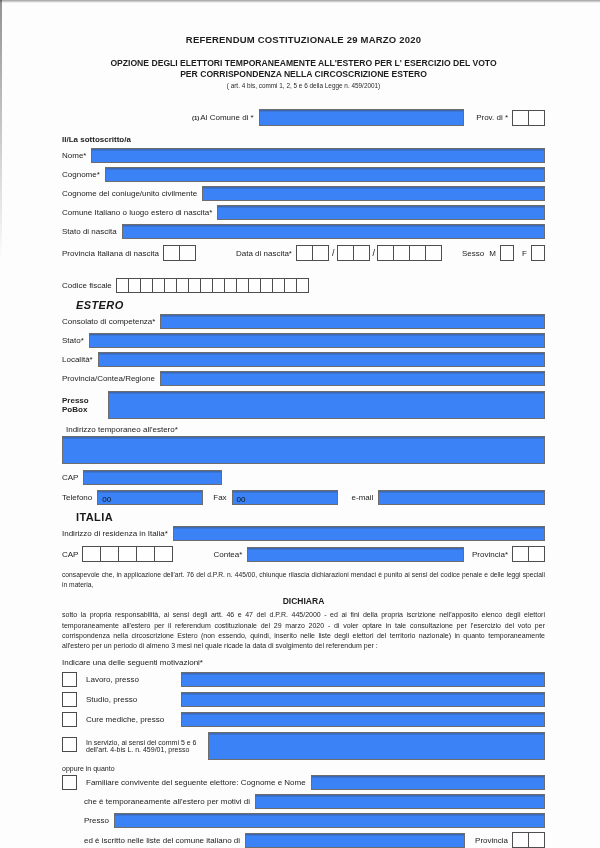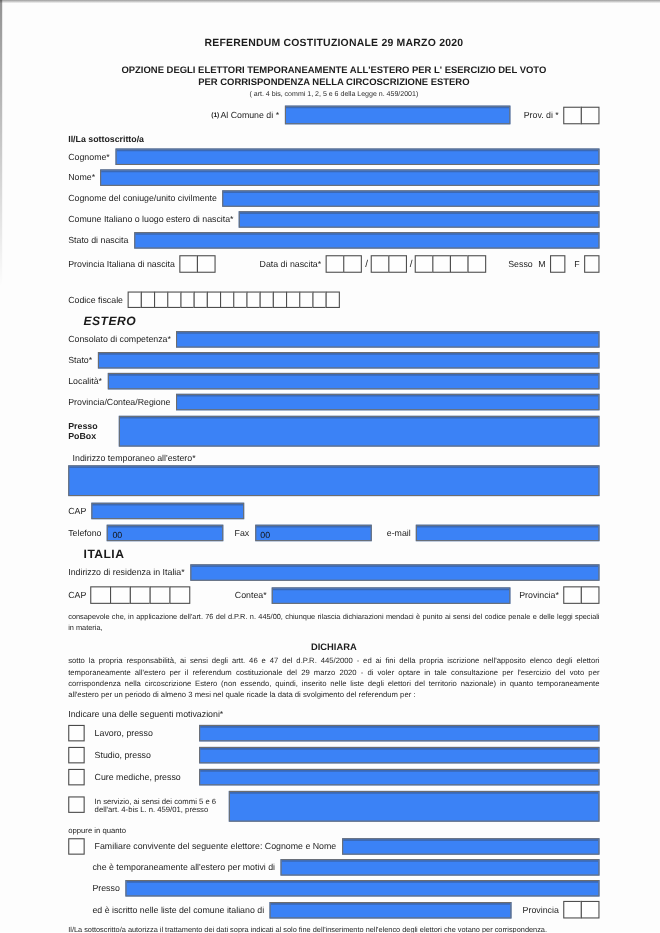--- a/index.html
+++ b/index.html
@@ -59,41 +59,41 @@
 
   <div class="form">
 
     <div class="center title">REFERENDUM COSTITUZIONALE 29 MARZO 2020</div>
     <div class="center subtitle">
       <div>OPZIONE DEGLI ELETTORI TEMPORANEAMENTE ALL'ESTERO PER L' ESERCIZIO DEL VOTO</div>
       <div>PER CORRISPONDENZA NELLA CIRCOSCRIZIONE ESTERO</div>
     </div>
     <div class="center lawref">( art. 4 bis, commi 1, 2, 5 e 6 della Legge n. 459/2001)</div>
 
-    <div class="row" style="margin-top:7px;margin-left:130px;">
+    <div class="row" style="margin-top:20px;margin-left:130px;">
       <span class="sup">(1)</span>
       <span class="lbl">Al Comune di *</span>
       <div class="box" style="height:15px;"></div>
       <span class="lbl" style="padding-left:12px;">Prov. di *</span>
       <div class="cells">
         <div class="cell"></div>
         <div class="cell"></div>
       </div>
     </div>
 
     <div class="row" style="margin-top:9px;">
       <span class="lbl bold">Il/La sottoscritto/a</span>
     </div>
 
     <div class="row">
+      <span class="lbl">Nome*</span>
+      <div class="box"></div>
+    </div>
+    <div class="row">
       <span class="lbl">Cognome*</span>
-      <div class="box"></div>
-    </div>
-    <div class="row">
-      <span class="lbl">Nome*</span>
       <div class="box"></div>
     </div>
     <div class="row">
       <span class="lbl">Cognome del coniuge/unito civilmente</span>
       <div class="box"></div>
     </div>
     <div class="row">
       <span class="lbl">Comune Italiano o luogo estero di nascita*</span>
       <div class="box"></div>
     </div>

